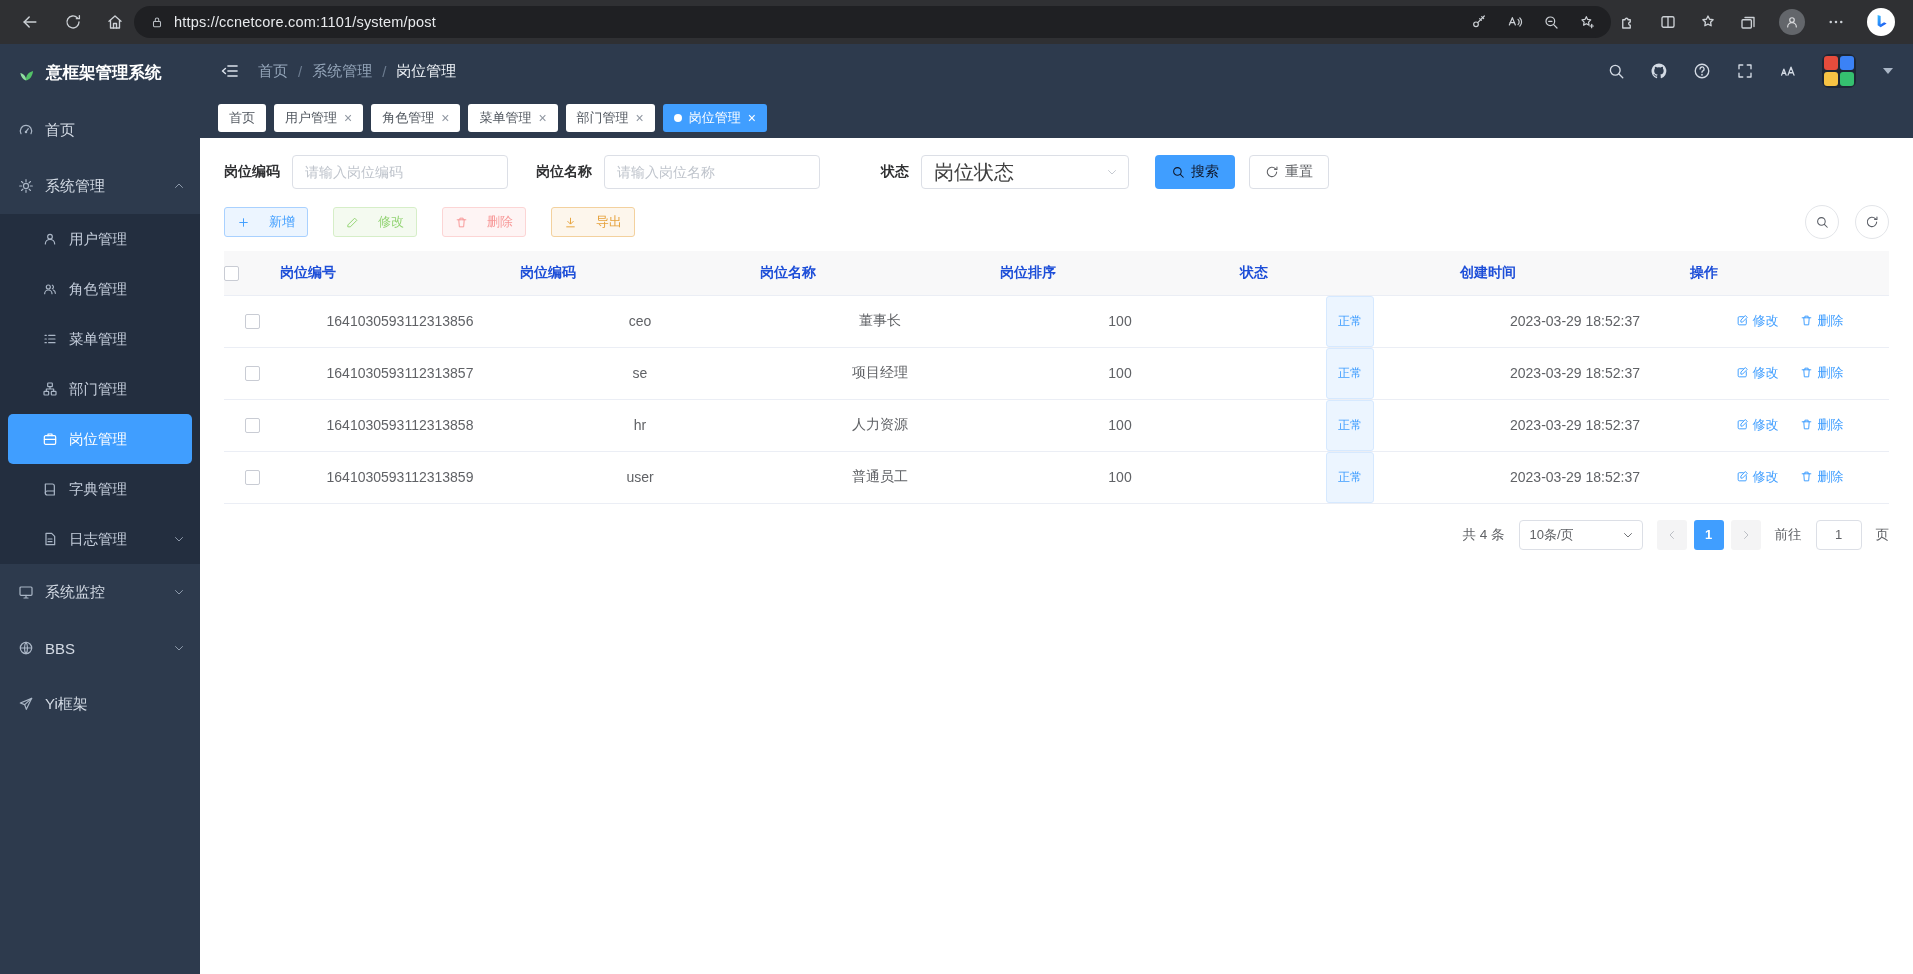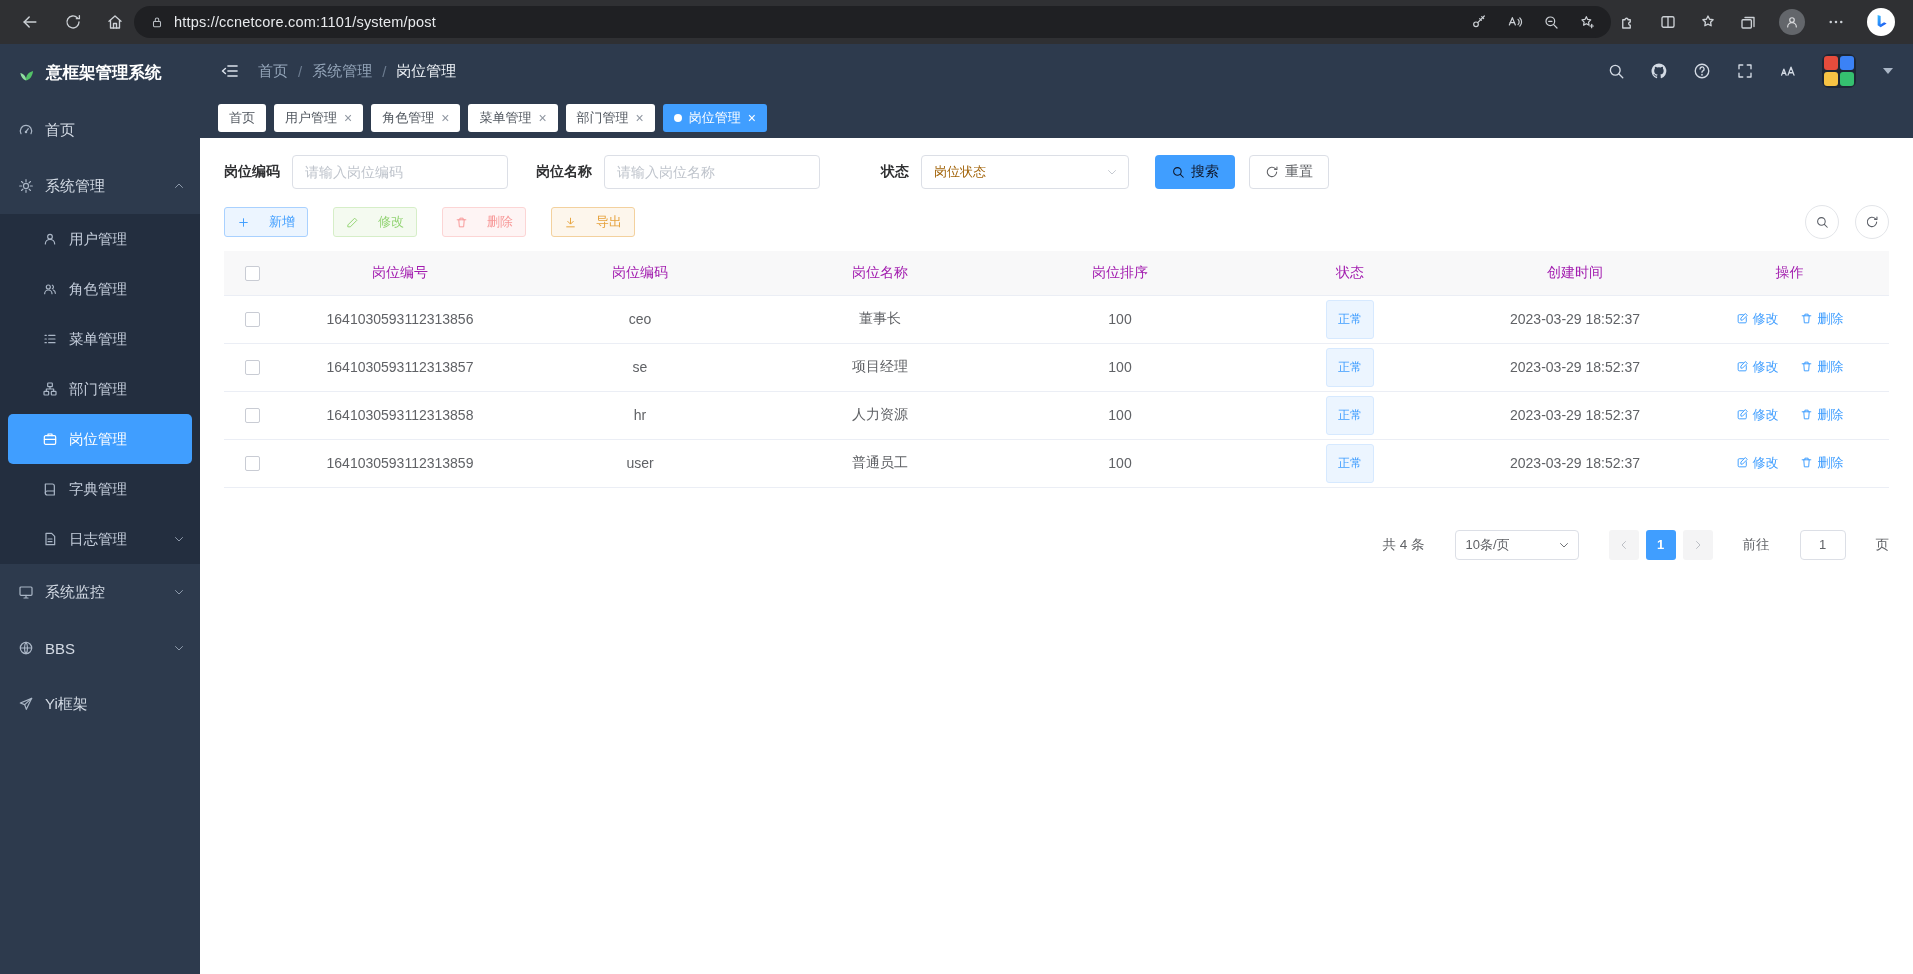--- a/index.html
+++ b/index.html
@@ -60,43 +60,43 @@
   .dot{width:8px;height:8px;border-radius:50%;background:#fff;display:inline-block}
 
   
   .content{flex:1;background:#fff;padding:15px 24px;overflow:hidden}
 
   .filter-row{display:flex;align-items:center;height:34px;margin-top:2px}
   .f-label{font-size:14px;font-weight:700;color:#303133;margin-right:12px;white-space:nowrap}
   .inp{width:216px;height:34px;border:1px solid #dcdfe6;border-radius:4px;padding:0 12px;font-size:14px;color:#606266;outline:none;background:#fff}
   .inp::placeholder{color:#bfc4cc}
   .gap1{margin-right:28px}.gap2{margin-right:61px}
-  .sel{width:208px;height:34px;border:1px solid #dcdfe6;border-radius:4px;display:flex;align-items:center;justify-content:space-between;padding:0 10px 0 12px;font-size:13px;color:#a16207;cursor:pointer;background:#fff}
+  .sel{width:208px;height:34px;border:1px solid #dcdfe6;border-radius:4px;display:flex;align-items:center;justify-content:space-between;padding:0 10px 0 12px;font-size:20px;color:#404040;cursor:pointer;background:#fff}
   .sel .sel-caret{color:#c0c4cc}
   .btn{display:flex;align-items:center;gap:6px;height:34px;border-radius:4px;font-size:14px;padding:0 15px;cursor:pointer;border:1px solid transparent}
   .btn-search{background:var(--primary);color:#0f172a;margin-left:26px}
   .btn-reset{background:#fff;color:#606266;border-color:#dcdfe6;margin-left:14px}
 
   .toolbar{display:flex;align-items:center;margin-top:16px}
   .pbtn{height:30px;padding:0 12px;font-size:13px;border-radius:3px;display:flex;align-items:center;gap:19px;border:1px solid;cursor:pointer;margin-right:25px}
   .pbtn.add{color:var(--primary);background:#ecf5ff;border-color:#a9d1ff}
   .pbtn.edit{color:var(--success);background:#f0f9eb;border-color:#c6e7b2;opacity:.7}
   .pbtn.del{color:var(--danger);background:#fef0f0;border-color:#fbc4c4;opacity:.7}
   .pbtn.exp{color:var(--warning);background:#fdf6ec;border-color:#f3d19e}
   .tb-right{margin-left:auto;display:flex;align-items:center;gap:16px}
   .circle-btn{width:34px;height:34px;border-radius:50%;border:1px solid #e3e5e9;background:#fff;display:flex;align-items:center;justify-content:center;color:#5a5e66;cursor:pointer}
 
   table{width:100%;border-collapse:collapse;margin-top:12px;table-layout:fixed}
-  thead th{height:44px;background:#f8f8f9;color:#a21caf;font-size:14px;font-weight:400;text-align:center;border-bottom:1px solid #ebeef5}
+  thead th{height:44px;background:#f8f8f9;color:#1d4ed8;font-size:14px;font-weight:700;text-align:left;border-bottom:1px solid #ebeef5}
   tbody td{height:48px;font-size:14px;color:#606266;text-align:center;border-bottom:1px solid #ebeef5}
   .cb{width:15px;height:15px;border:1px solid #c9ccd4;border-radius:2px;display:inline-block;background:#fff;vertical-align:middle;cursor:pointer}
-  .badge{display:inline-block;padding:10px 11px;background:#ecf5ff;color:var(--primary);font-size:12px;border-radius:3px;border:1px solid #d6e9ff}
+  .badge{display:inline-block;padding:16px 11px;background:#ecf5ff;color:var(--primary);font-size:12px;border-radius:3px;border:1px solid #d6e9ff}
   .op{color:var(--primary);font-size:13px;display:inline-flex;align-items:center;gap:4px;margin:0 9px;cursor:pointer}
 
-  .pager{display:flex;justify-content:flex-end;align-items:center;margin-top:42px;gap:30px;color:#606266;font-size:13.5px}
+  .pager{display:flex;justify-content:flex-end;align-items:center;margin-top:16px;gap:14px;color:#606266;font-size:13.5px}
   .psize{width:124px;height:30px;border:1px solid #dcdfe6;border-radius:4px;display:flex;align-items:center;justify-content:space-between;padding:0 8px 0 10px;font-size:13px;color:#606266;cursor:pointer;background:#fff}
   .pgroup{display:flex;align-items:center;gap:7px}
   .pbox{width:30px;height:30px;background:#f4f4f5;border-radius:3px;display:flex;align-items:center;justify-content:center;color:#b6b9bf;cursor:pointer}
   .pbox.cur{background:var(--primary);color:#fff;font-size:13px;font-weight:700}
   .goto-inp{width:46px;height:30px;border:1px solid #dcdfe6;border-radius:4px;text-align:center;font-size:13px;color:#606266;outline:none}
 </style>
 </head>
 <body>
 
 <div class="chrome">

